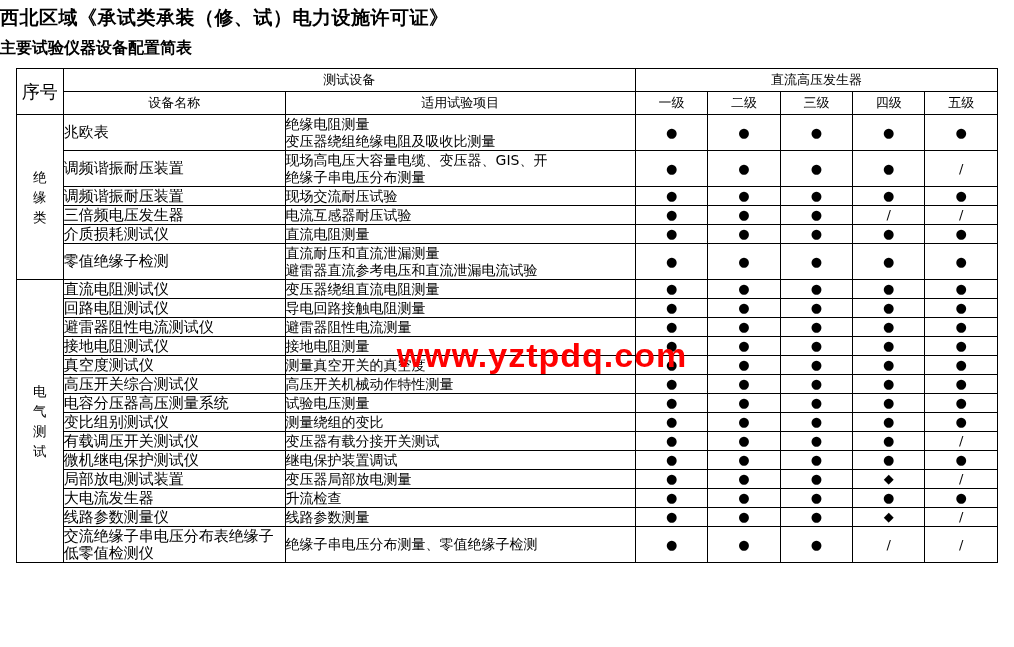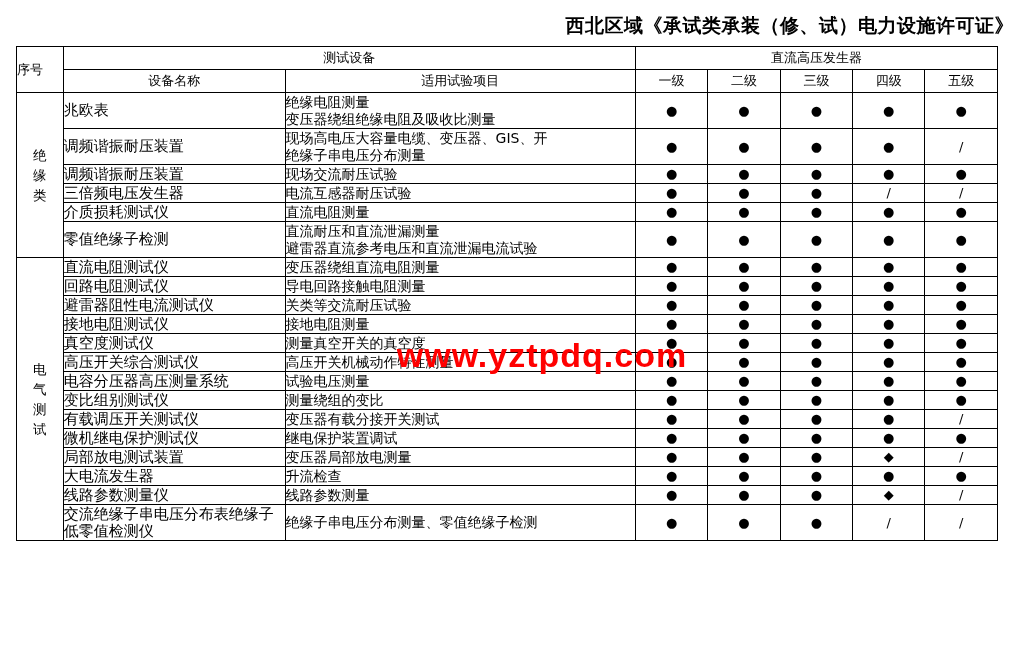--- a/index.html
+++ b/index.html
@@ -15,22 +15,22 @@
     position: relative;
     overflow: hidden;
   }
   .page {
     width: 1014px;
     height: 647px;
     position: relative;
     box-sizing: border-box;
   }
   .title-block {
-    text-align: right;
-    padding-top: 12px;
+    text-align: left;
+    padding-top: 4px;
   }
   .title-main {
     font-size: 19px;
     font-weight: bold;
     letter-spacing: 0.5px;
     line-height: 26px;
   }
   .title-sub {
     font-size: 16px;
     font-weight: bold;
@@ -49,21 +49,22 @@
     padding: 0;
     vertical-align: middle;
     font-weight: normal;
   }
   .hdr {
     text-align: center;
     height: 22px;
     font-size: 13px;
   }
   .hdr-tall {
-    font-size: 13px;
+    text-align: center;
+    font-size: 18px;
   }
   .cat-cell {
     text-align: center;
     font-size: 13.5px;
     line-height: 20px;
     width: 38px;
   }
   .name-cell {
     padding-left: 8px;
     font-size: 15px;
@@ -101,20 +102,21 @@
     margin-left: 35px;
   }
 </style>
 </head>
 <body>
 
 <div class="page">
 
   <div class="title-block">
     <div class="title-main">西北区域《承试类承装（修、试）电力设施许可证》</div>
+    <div class="title-sub">主要试验仪器设备配置简表</div>
   </div>
 
   <table class="main">
     <colgroup>
       <col style="width:40px">
       <col style="width:190px">
       <col style="width:300px">
       <col style="width:62px">
       <col style="width:62px">
       <col style="width:62px">
@@ -240,21 +242,21 @@
           </td>
           <td class="mark-cell"><span class="dot">●</span></td>
           <td class="mark-cell"><span class="dot">●</span></td>
           <td class="mark-cell"><span class="dot">●</span></td>
           <td class="mark-cell"><span class="dot">●</span></td>
           <td class="mark-cell"><span class="dot">●</span></td>
         </tr>
         <tr class="row-1">
           <td class="name-cell">避雷器阻性电流测试仪</td>
           <td class="item-cell">
-            <div>关类等交流耐压试验</div>
+            <div>避雷器阻性电流测量</div>
           </td>
           <td class="mark-cell"><span class="dot">●</span></td>
           <td class="mark-cell"><span class="dot">●</span></td>
           <td class="mark-cell"><span class="dot">●</span></td>
           <td class="mark-cell"><span class="dot">●</span></td>
           <td class="mark-cell"><span class="dot">●</span></td>
         </tr>
         <tr class="row-1">
           <td class="name-cell">接地电阻测试仪</td>
           <td class="item-cell">

